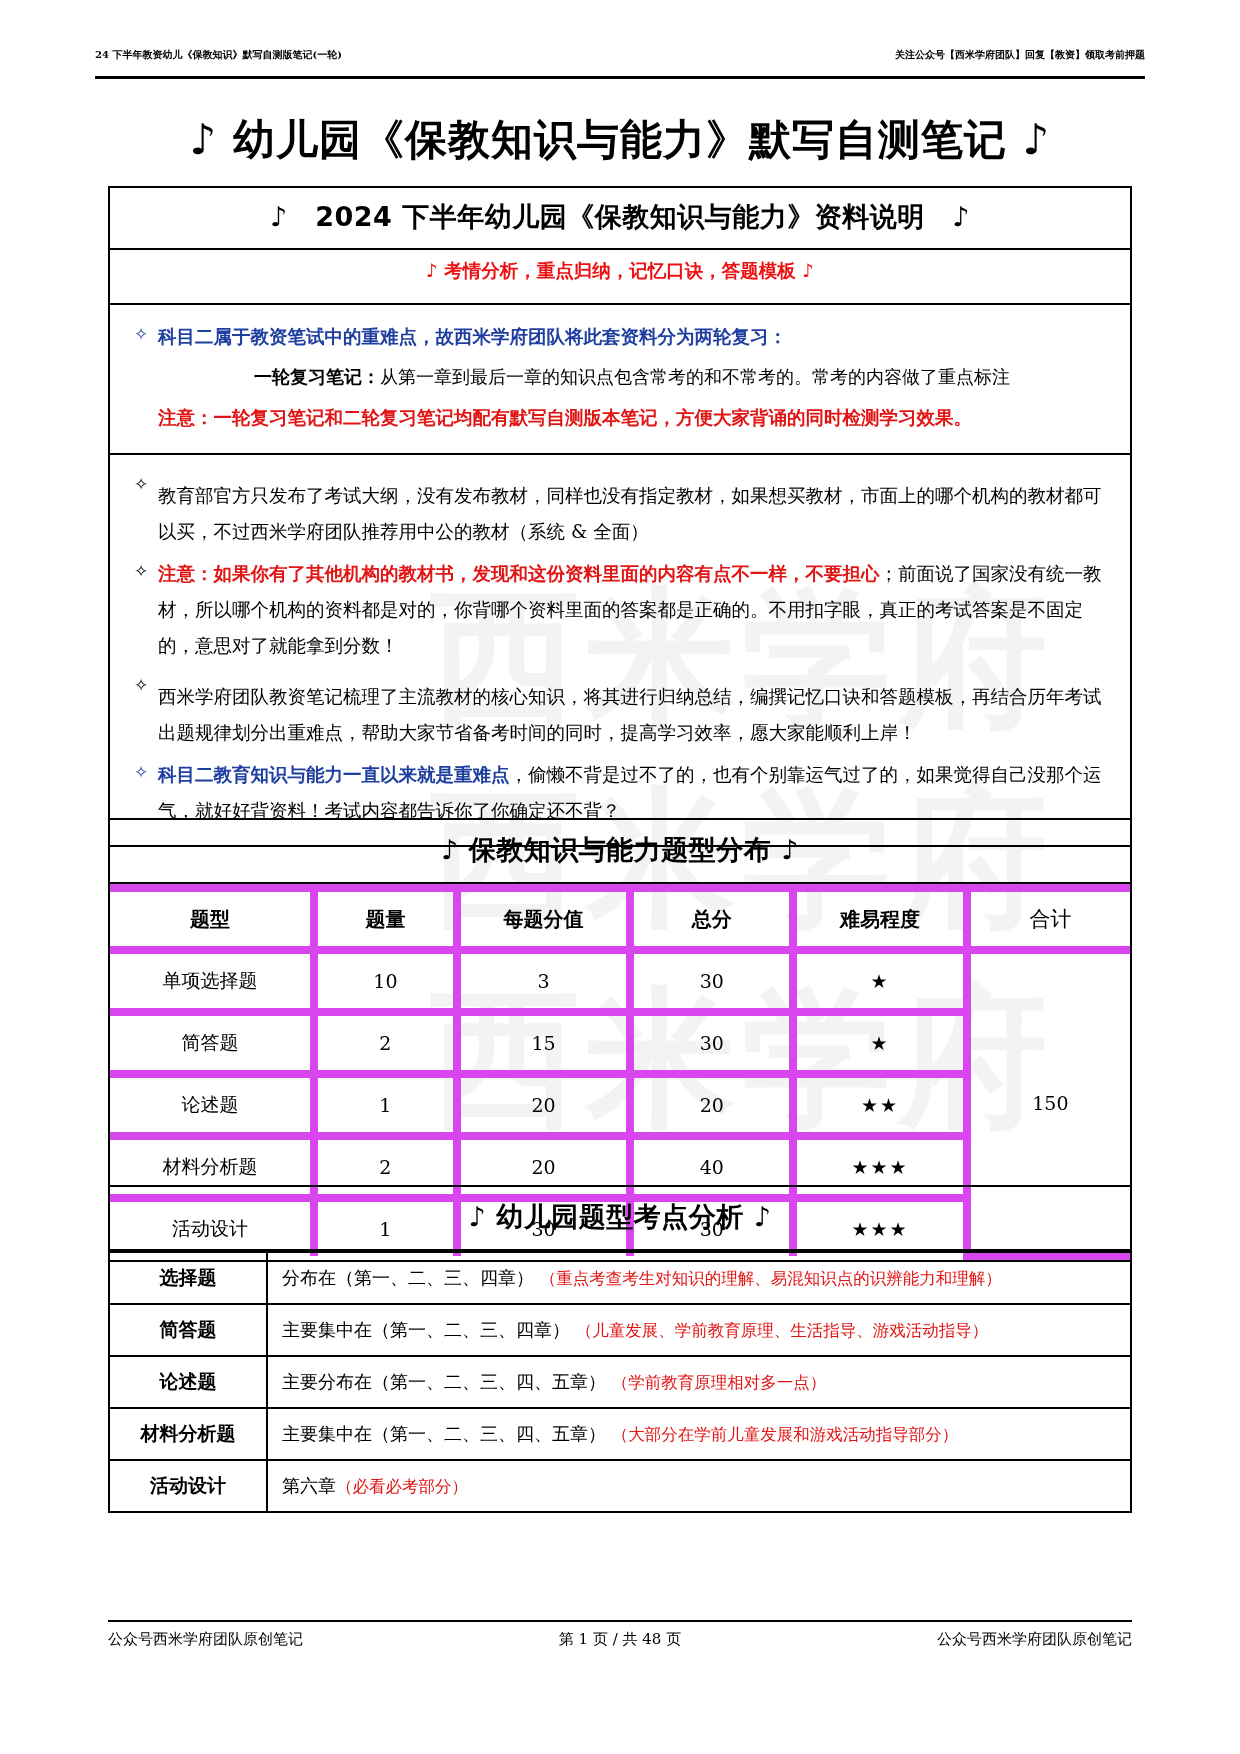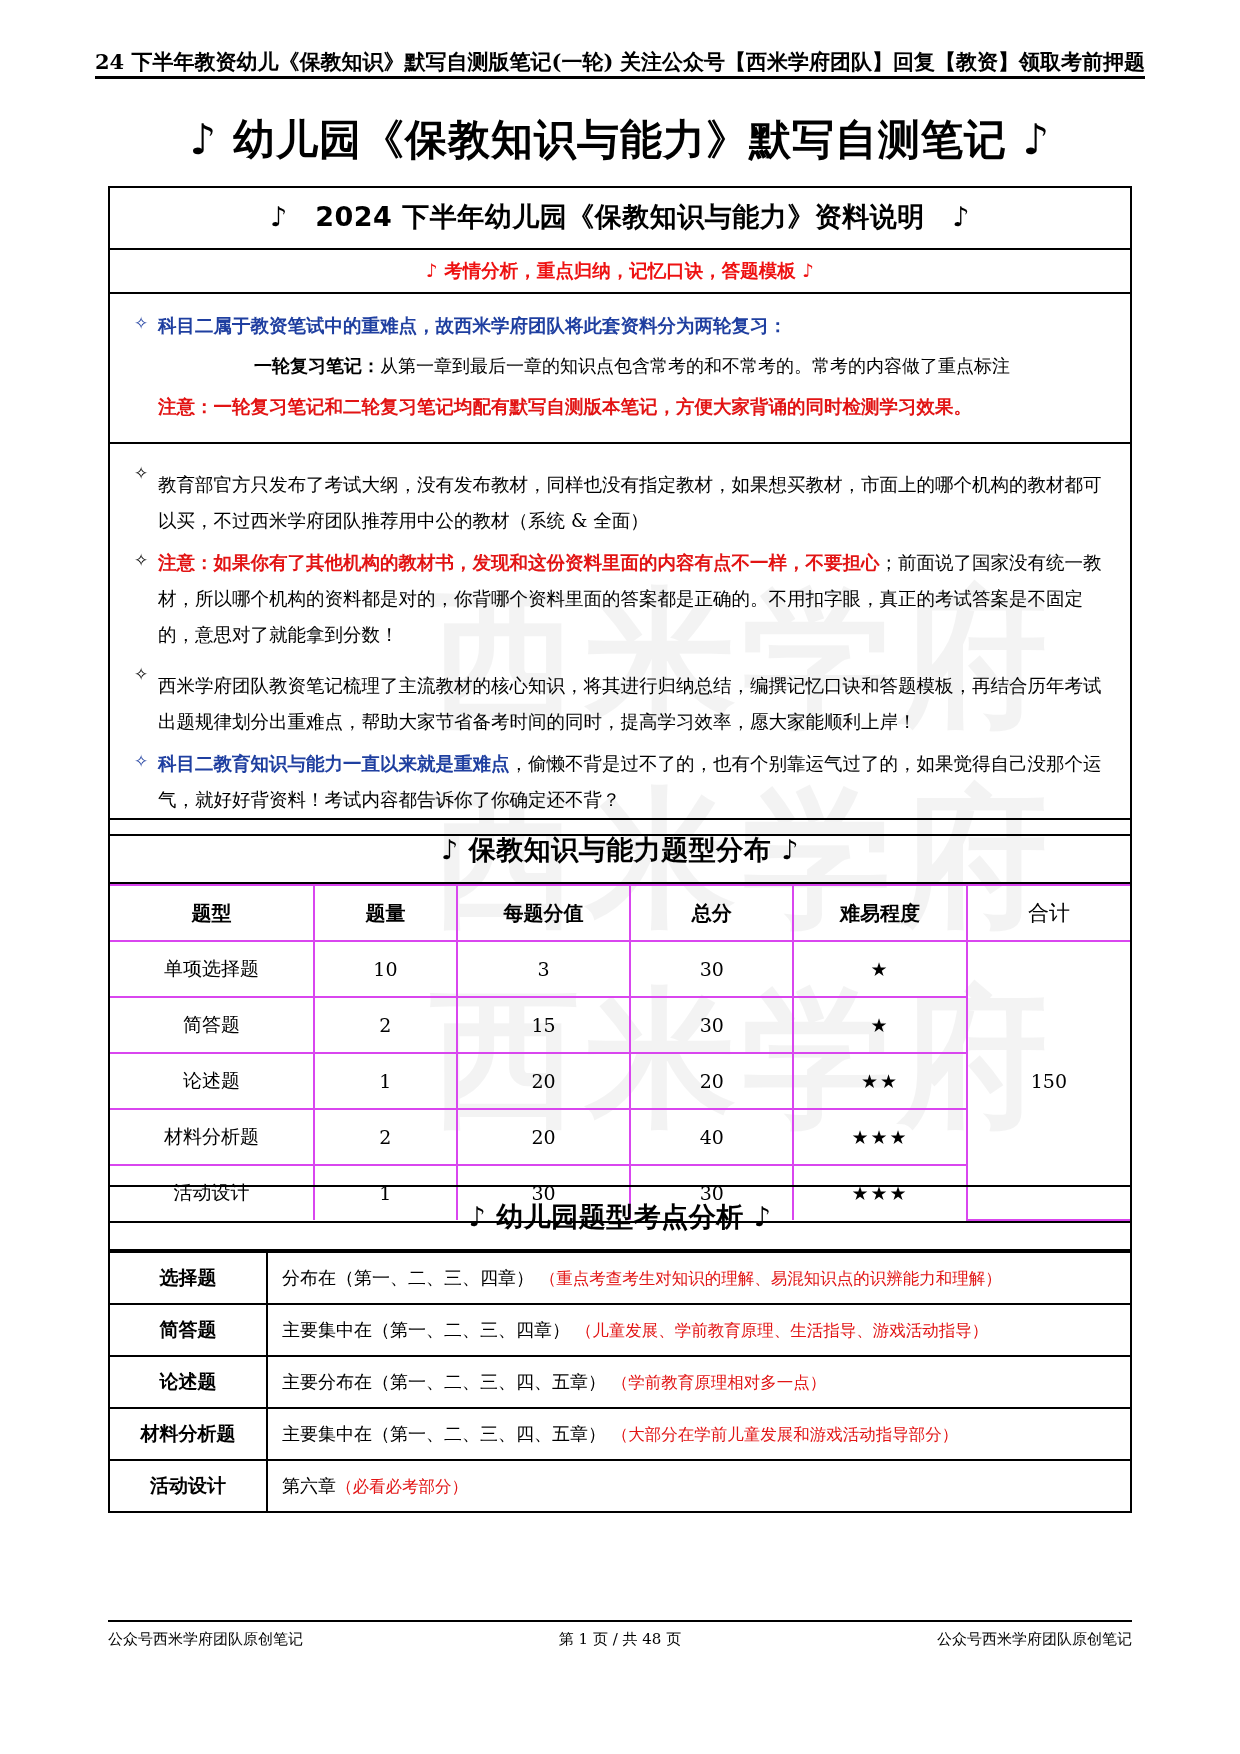--- a/index.html
+++ b/index.html
@@ -45,21 +45,21 @@
   .wm-3 { left: 430px; top: 960px; font-size: 150px; }
 
   
   .runhead {
     position: absolute;
     left: 95px; top: 48px;
     width: 1050px;
     display: flex;
     justify-content: space-between;
     align-items: flex-end;
-    font-size: 21px;
+    font-size: 10px;
     font-family: "DejaVu Serif", "Liberation Serif", serif;
     font-weight: 600;
     z-index: 2;
   }
   .runhead-rule {
     position: absolute;
     left: 95px; top: 76px;
     width: 1050px; height: 3px;
     background: #000;
     z-index: 2;
@@ -99,21 +99,21 @@
     font-size: 27px;
     font-weight: 900;
     padding: 11px 0 13px;
     letter-spacing: 0.5px;
   }
   .info-sub {
     text-align: center;
     color: #ee1111;
     font-weight: 700;
     font-size: 18.5px;
-    padding: 8px 0 9px;
+    padding: 8px 0 20px;
   }
   .info-body {
     padding: 8px 14px 14px 14px;
   }
 
   
   .bullet-row {
     display: flex;
     align-items: flex-start;
     margin: 6px 0 2px 0;
@@ -158,21 +158,21 @@
     font-weight: 900;
     padding: 12px 0 14px;
     letter-spacing: 0.5px;
   }
   table.grid {
     width: 100%;
     border-collapse: collapse;
     table-layout: fixed;
   }
   table.grid th, table.grid td {
-    border: 2px solid #d946ef;
+    border: 8px solid #d946ef;
     text-align: center;
     font-size: 19px;
     font-family: "DejaVu Serif", "Liberation Serif", serif;
     padding: 10px 4px;
     height: 34px;
   }
   table.grid th {
     font-weight: 900;
     font-size: 20px;
   }

